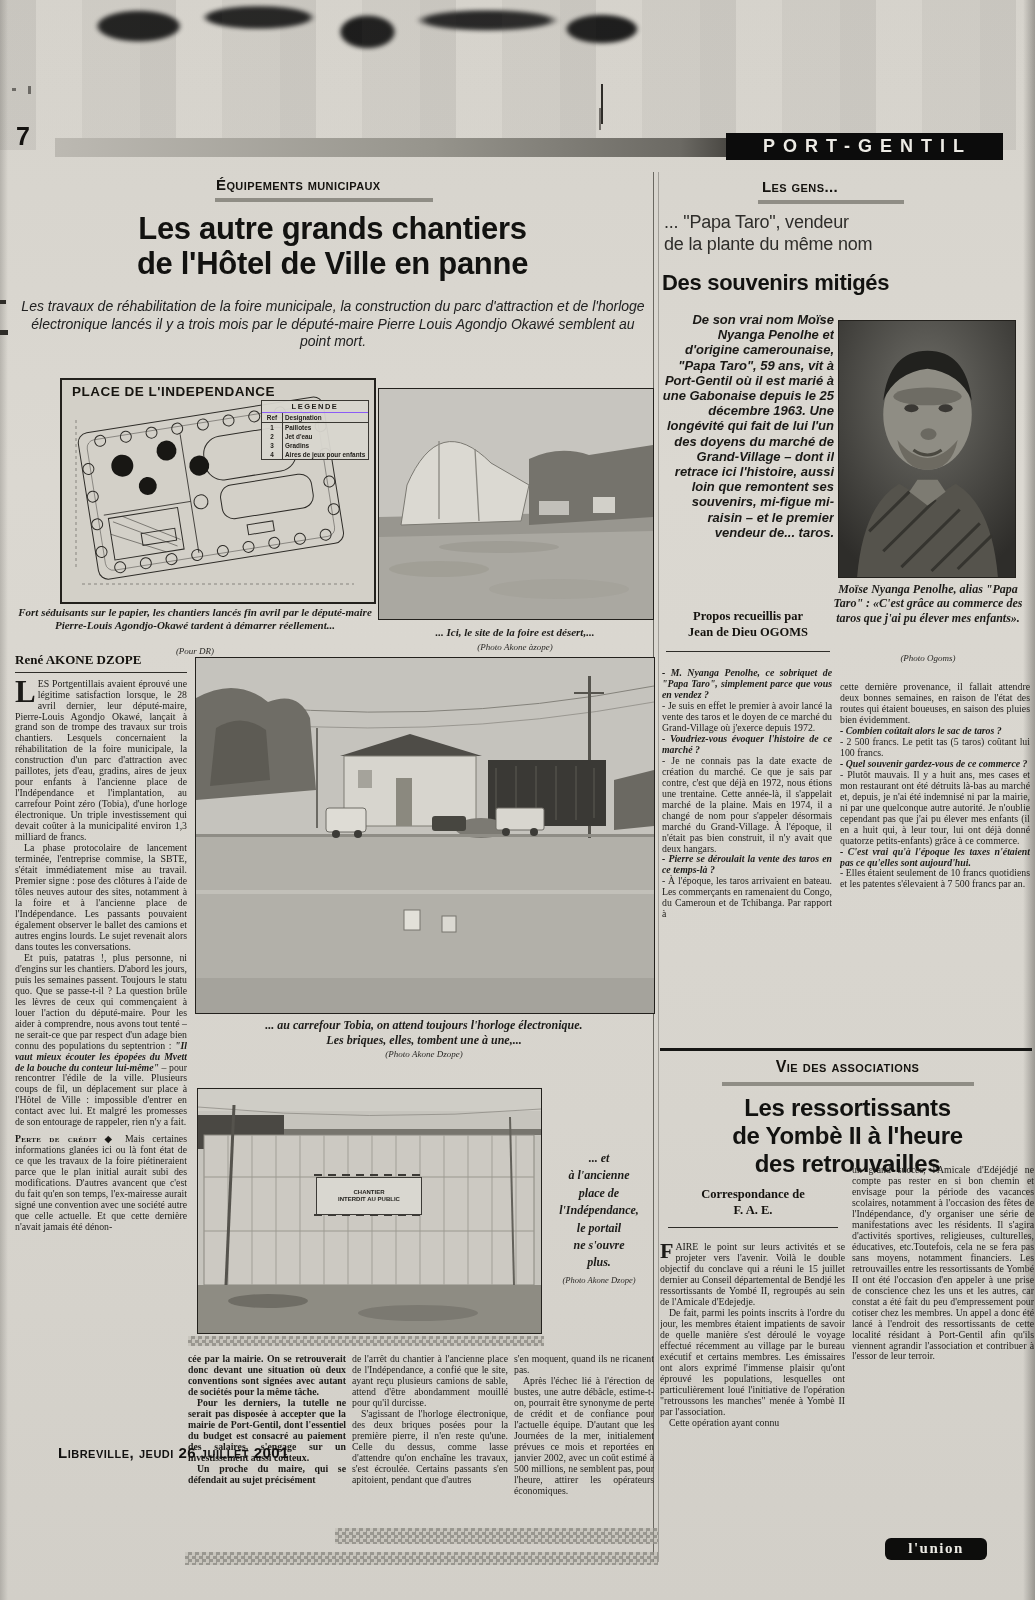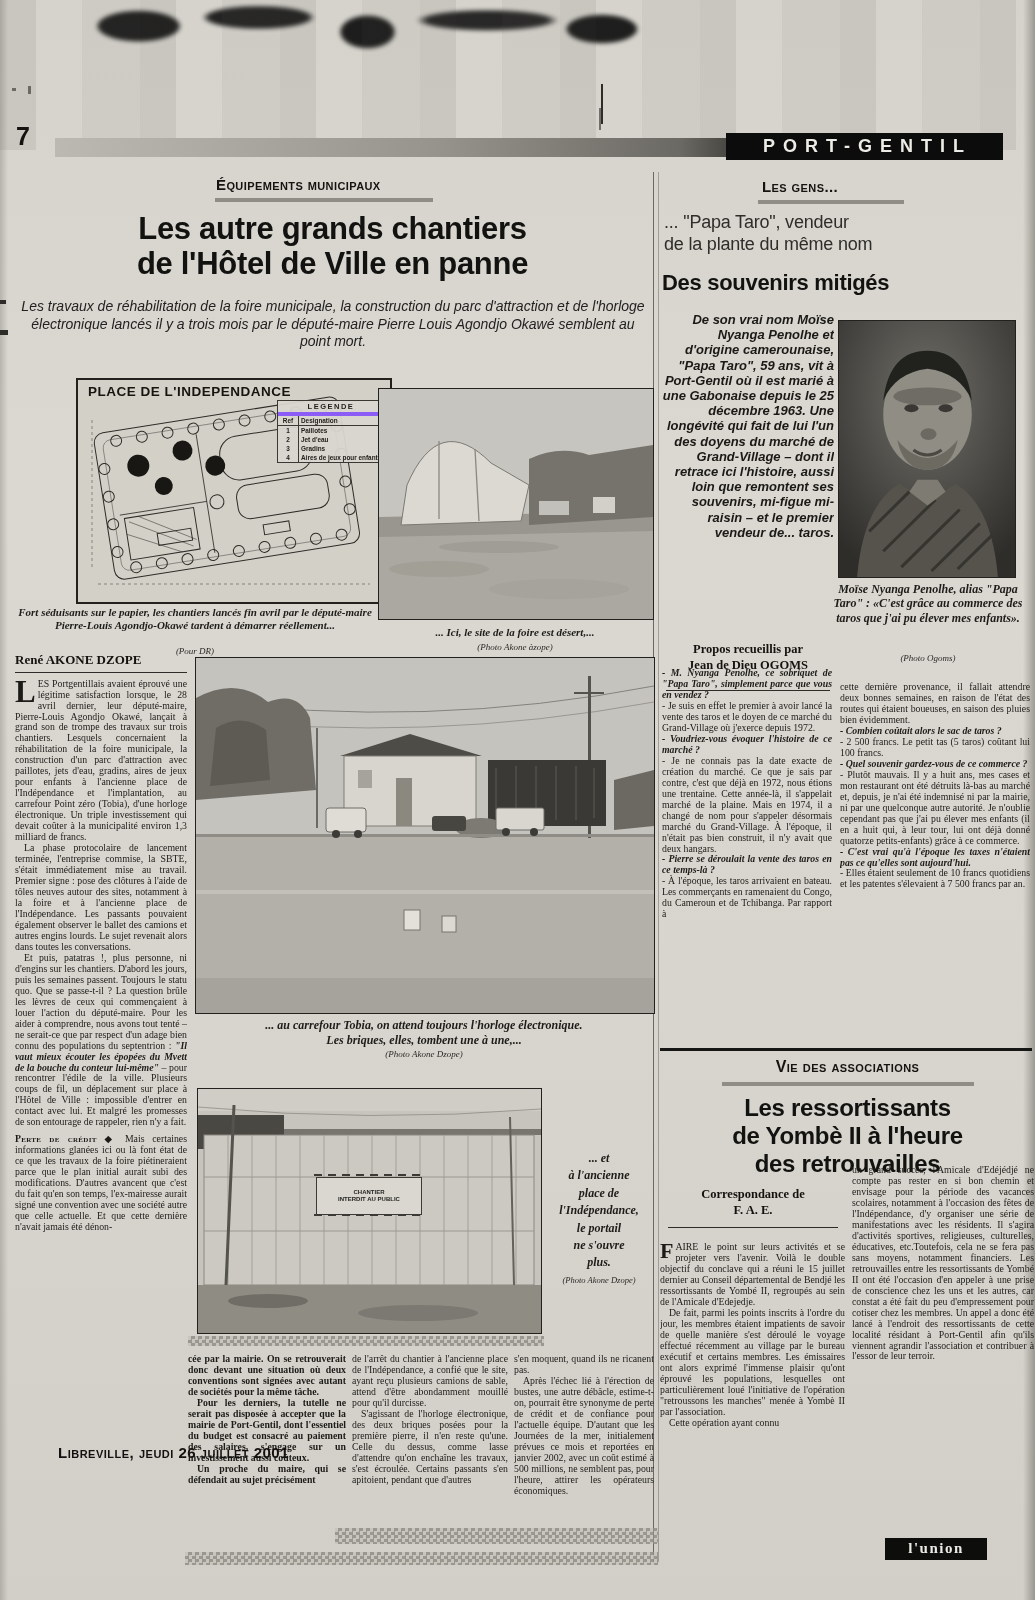--- a/index.html
+++ b/index.html
@@ -49,21 +49,21 @@
   .subhead{font-weight:700;font-variant:small-caps;letter-spacing:.3px;}
   .halftone{background:repeating-conic-gradient(#8f8d86 0% 25%,#c6c3bb 0% 50%);background-size:7px 7px;opacity:.85;}
   
   .photo{border:1px solid #23211d;overflow:hidden;background:#b9b7b0;}
   .photo svg{display:block;width:100%;height:100%;}
   
   .mapfig{border:2px solid #23211d;background:#d3d0c8;overflow:hidden;}
   .maptitle{font:700 13.5px "Liberation Sans",sans-serif;letter-spacing:.5px;color:#16140f;}
   .legend{background:rgba(216,214,207,.95);border:1px solid #3a3833;font-family:"Liberation Sans",sans-serif;color:#23211c;}
   .legend .ltitle{font-size:7.5px;font-weight:700;text-align:center;letter-spacing:1.5px;
-                  border-bottom:4px solid #8b5cf6;padding:1px 0;}
+                  border-bottom:1px solid #8b5cf6;padding:1px 0;}
   .legend table{border-collapse:collapse;width:100%;font-size:6.4px;font-weight:700;}
   .legend td{padding:1px 2px;vertical-align:top;}
   .legend td.ref{border-right:1px solid #3a3833;text-align:center;width:16px;}
   .legend tr.head td{border-bottom:1px solid #3a3833;}
   .sign{position:absolute;background:#d9d7d0;border:1px solid #3c3a36;
         font:700 6px/1.25 "Liberation Sans",sans-serif;color:#24231f;text-align:center;
         display:flex;flex-direction:column;justify-content:center;}
   .gens-sub{font:400 18px/1.22 "Liberation Sans",sans-serif;color:#2e2d2a;letter-spacing:-.2px;}
   .gens-intro{font:italic 700 13px/1.17 "Liberation Sans",sans-serif;text-align:right;color:#1a1916;}
   .sbyline{font:700 12.5px/1.3 "Liberation Serif",serif;text-align:center;color:#14120e;}
@@ -97,21 +97,21 @@
   <div class="abs kicker" style="left:216px;top:176px;font-size:15px;">Équipements municipaux</div>
   <div class="abs gbar" style="left:215px;top:198px;width:218px;"></div>
 
   <div class="abs hl" style="left:20px;top:212px;width:625px;text-align:center;font-size:31px;line-height:1.12;">
     <div>Les autre grands chantiers</div>
     <div>de l'Hôtel de Ville en panne</div>
   </div>
 
   <div class="abs standfirst" style="left:18px;top:298px;width:630px;">Les travaux de réhabilitation de la foire municipale, la construction du parc d'attraction et de l'horloge électronique lancés il y a trois mois par le député-maire Pierre Louis Agondjo Okawé semblent au point mort.</div>
 
-  <div class="abs mapfig" style="left:76px;top:378px;width:312px;height:222px;">
+  <div class="abs mapfig" style="left:60px;top:378px;width:312px;height:222px;">
     <svg viewBox="0 0 312 222" preserveAspectRatio="none">
       <g transform="rotate(-9 150 115)" stroke="#2e2c28" fill="none" stroke-width="1">
         <rect x="26" y="34" width="248" height="148" rx="10"></rect>
         <rect x="34" y="42" width="232" height="132" rx="8" stroke-width="0.6" opacity="0.7"></rect>
         <path d="M40,118 h88 M128,50 v120" stroke-width="0.8"></path>
         <rect x="44" y="122" width="70" height="42"></rect>
         <path d="M48,126 l60,34 M44,138 l52,26 M58,122 l54,32" stroke-width="0.5"></path>
         <rect x="148" y="58" width="92" height="44" rx="18"></rect>
         <rect x="158" y="108" width="92" height="34" rx="12"></rect>
         <circle cx="138" cy="120" r="7"></circle>
@@ -329,21 +329,21 @@
       <ellipse cx="72" cy="88" rx="7" ry="4" fill="#3a3834"></ellipse>
       <ellipse cx="106" cy="88" rx="7" ry="4" fill="#3a3834"></ellipse>
       <ellipse cx="89" cy="114" rx="8" ry="6" fill="#6b6961"></ellipse>
       <path d="M74,130 q14,10 28,0" stroke="#4a4840" stroke-width="3" fill="none"></path>
       <path d="M58,120 q30,36 60,0 q-6,30 -30,30 q-24,0 -30,-30 Z" fill="#5a584f" opacity="0.65"></path>
     </svg>
   </div>
   <div class="abs caption" style="left:828px;top:582px;width:200px;font-size:12px;">Moïse Nyanga Penolhe, alias "Papa Taro" : «C'est grâce au commerce des taros que j'ai pu élever mes enfants».</div>
   <div class="abs credit" style="left:828px;top:652px;width:200px;">(Photo Ogoms)</div>
 
-  <div class="abs sbyline" style="left:666px;top:641px;width:164px;border-bottom:1.5px solid #2e2c28;padding-bottom:16px;">
+  <div class="abs sbyline" style="left:666px;top:608px;width:164px;border-bottom:1.5px solid #2e2c28;padding-bottom:10px;">
     <div>Propos recueillis par</div>
     <div>Jean de Dieu OGOMS</div>
   </div>
 
   <div class="abs bodytxt" style="left:662px;top:668px;width:170px;height:378px;overflow:hidden;">
     <p class="ni q">- M. Nyanga Penolhe, ce sobriquet de "Papa Taro", simplement parce que vous en vendez ?</p>
     <p class="ni">- Je suis en effet le premier à avoir lancé la vente des taros et le doyen de ce marché du Grand-Village où j'exerce depuis 1972.</p>
     <p class="ni q">- Voudriez-vous évoquer l'histoire de ce marché ?</p>
     <p class="ni">- Je ne connais pas la date exacte de création du marché. Ce que je sais par contre, c'est que déjà en 1972, nous étions une trentaine. Cette année-là, il s'appelait marché de la plaine. Mais en 1974, il a changé de nom pour s'appeler désormais marché du Grand-Village. À l'époque, il n'était pas bien construit, il n'y avait que deux hangars.</p>
     <p class="ni q">- Pierre se déroulait la vente des taros en ce temps-là ?</p>
@@ -379,15 +379,15 @@
     <p>De fait, parmi les points inscrits à l'ordre du jour, les membres étaient impatients de savoir de quelle manière s'est déroulé le voyage effectué récemment au village par le bureau exécutif et certains membres. Les émissaires ont alors exprimé l'immense plaisir qu'ont éprouvé les populations, lesquelles ont particulièrement loué l'initiative de l'opération "retroussons les manches" menée à Yombè II par l'association.</p>
     <p>Cette opération ayant connu</p>
   </div>
   <div class="abs bodytxt" style="left:852px;top:1165px;width:182px;height:368px;overflow:hidden;">
     <p class="ni">un grand succès, l'Amicale d'Edéjédjé ne compte pas rester en si bon chemin et envisage pour la période des vacances scolaires, notamment à l'occasion des fêtes de l'Indépendance, d'y organiser une série de manifestations avec les résidents. Il s'agira d'activités sportives, religieuses, culturelles, éducatives, etc.Toutefois, cela ne se fera pas sans moyens, notamment financiers. Les retrouvailles entre les ressortissants de Yombé II ont été l'occasion d'en appeler à une prise de conscience chez les uns et les autres, car constat a été fait du peu d'empressement pour cotiser chez les membres. Un appel a donc été lancé à l'endroit des ressortissants de cette localité résidant à Port-Gentil afin qu'ils viennent agrandir l'association et contribuer à l'essor de leur terroir.</p>
   </div>
 
   <div class="abs footer-date" style="left:58px;top:1444px;">Libreville, jeudi 26 juillet 2001</div>
   <div class="abs halftone" style="left:335px;top:1528px;width:323px;height:16px;"></div>
   <div class="abs halftone" style="left:185px;top:1552px;width:473px;height:13px;"></div>
-  <div class="abs union" style="left:885px;top:1538px;width:102px;height:22px;">l'union</div>
+  <div class="abs union" style="left:885px;top:1538px;width:102px;height:22px;border-radius:6px;">l'union</div>
 
 </div>
 
 </body></html>

